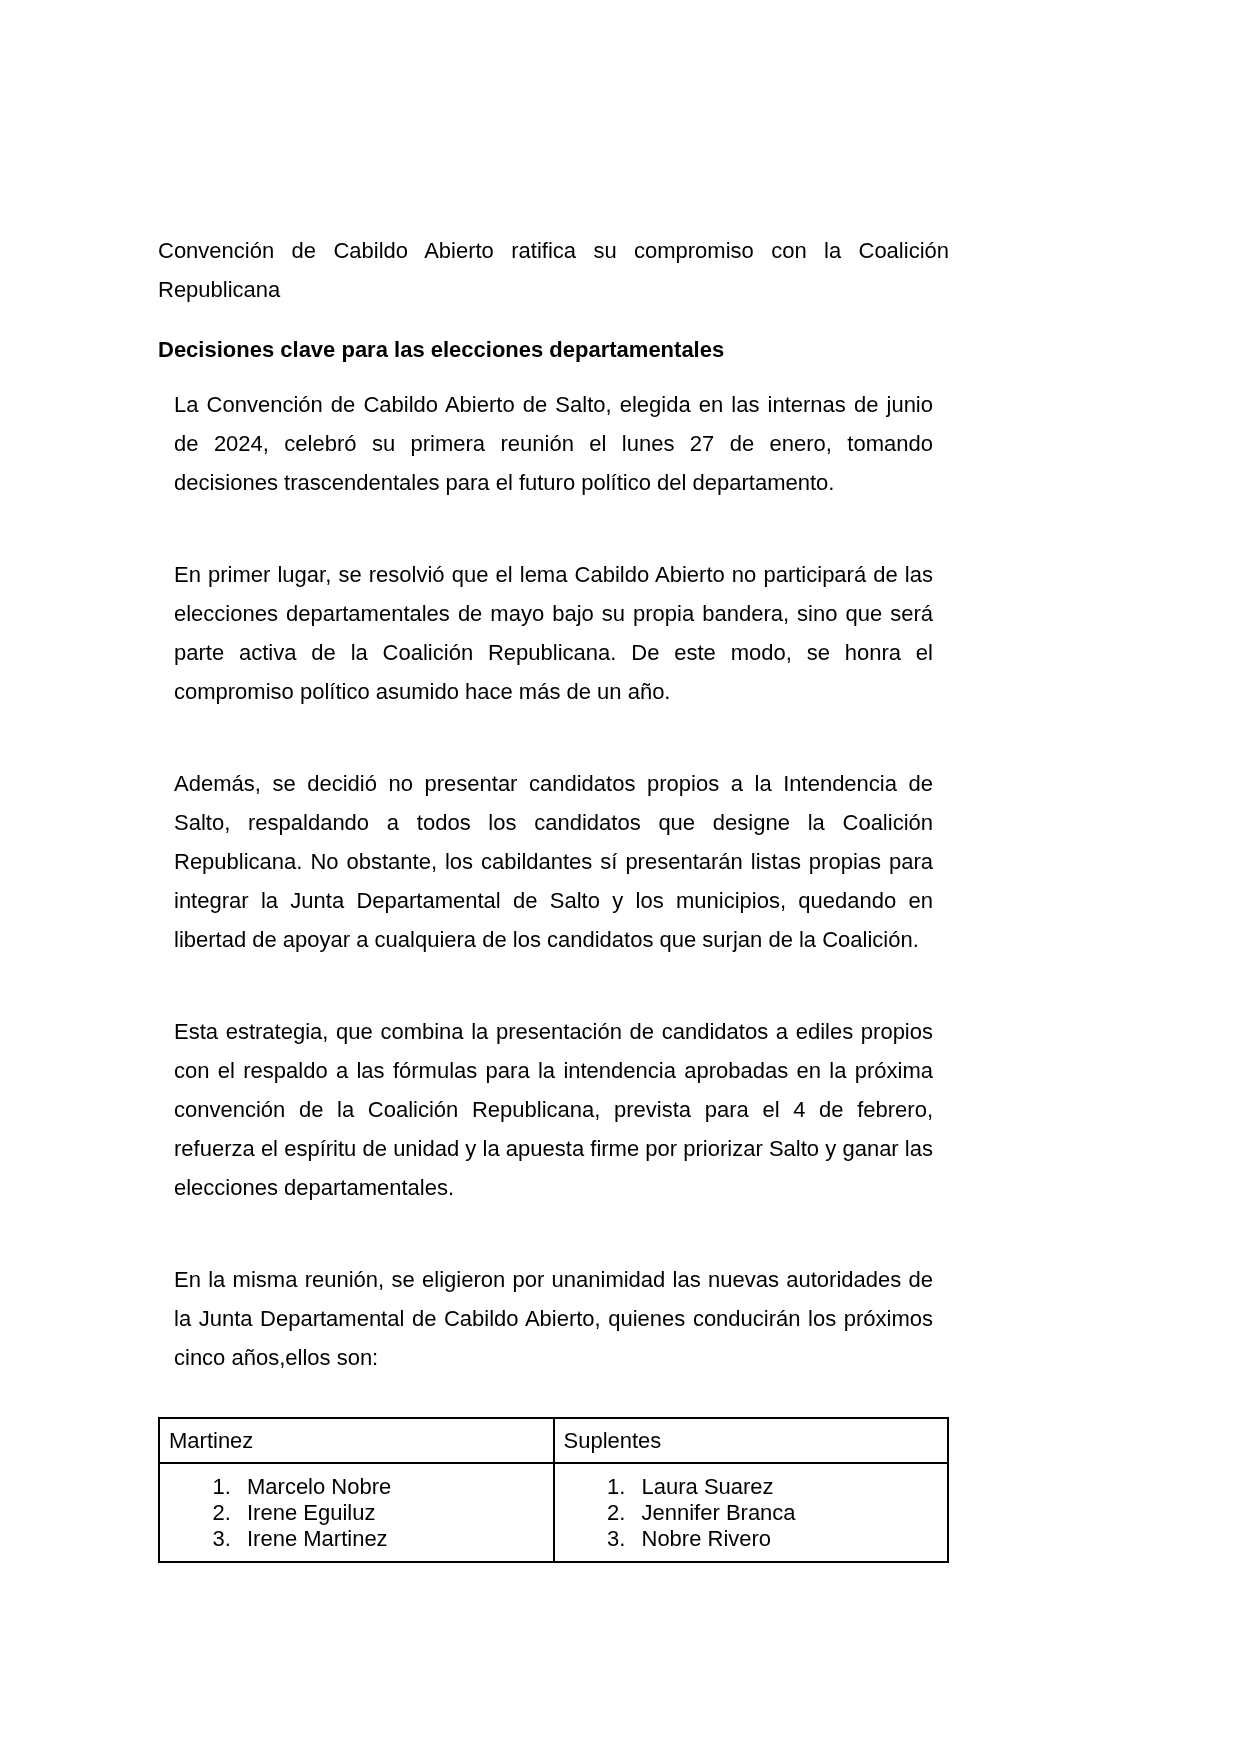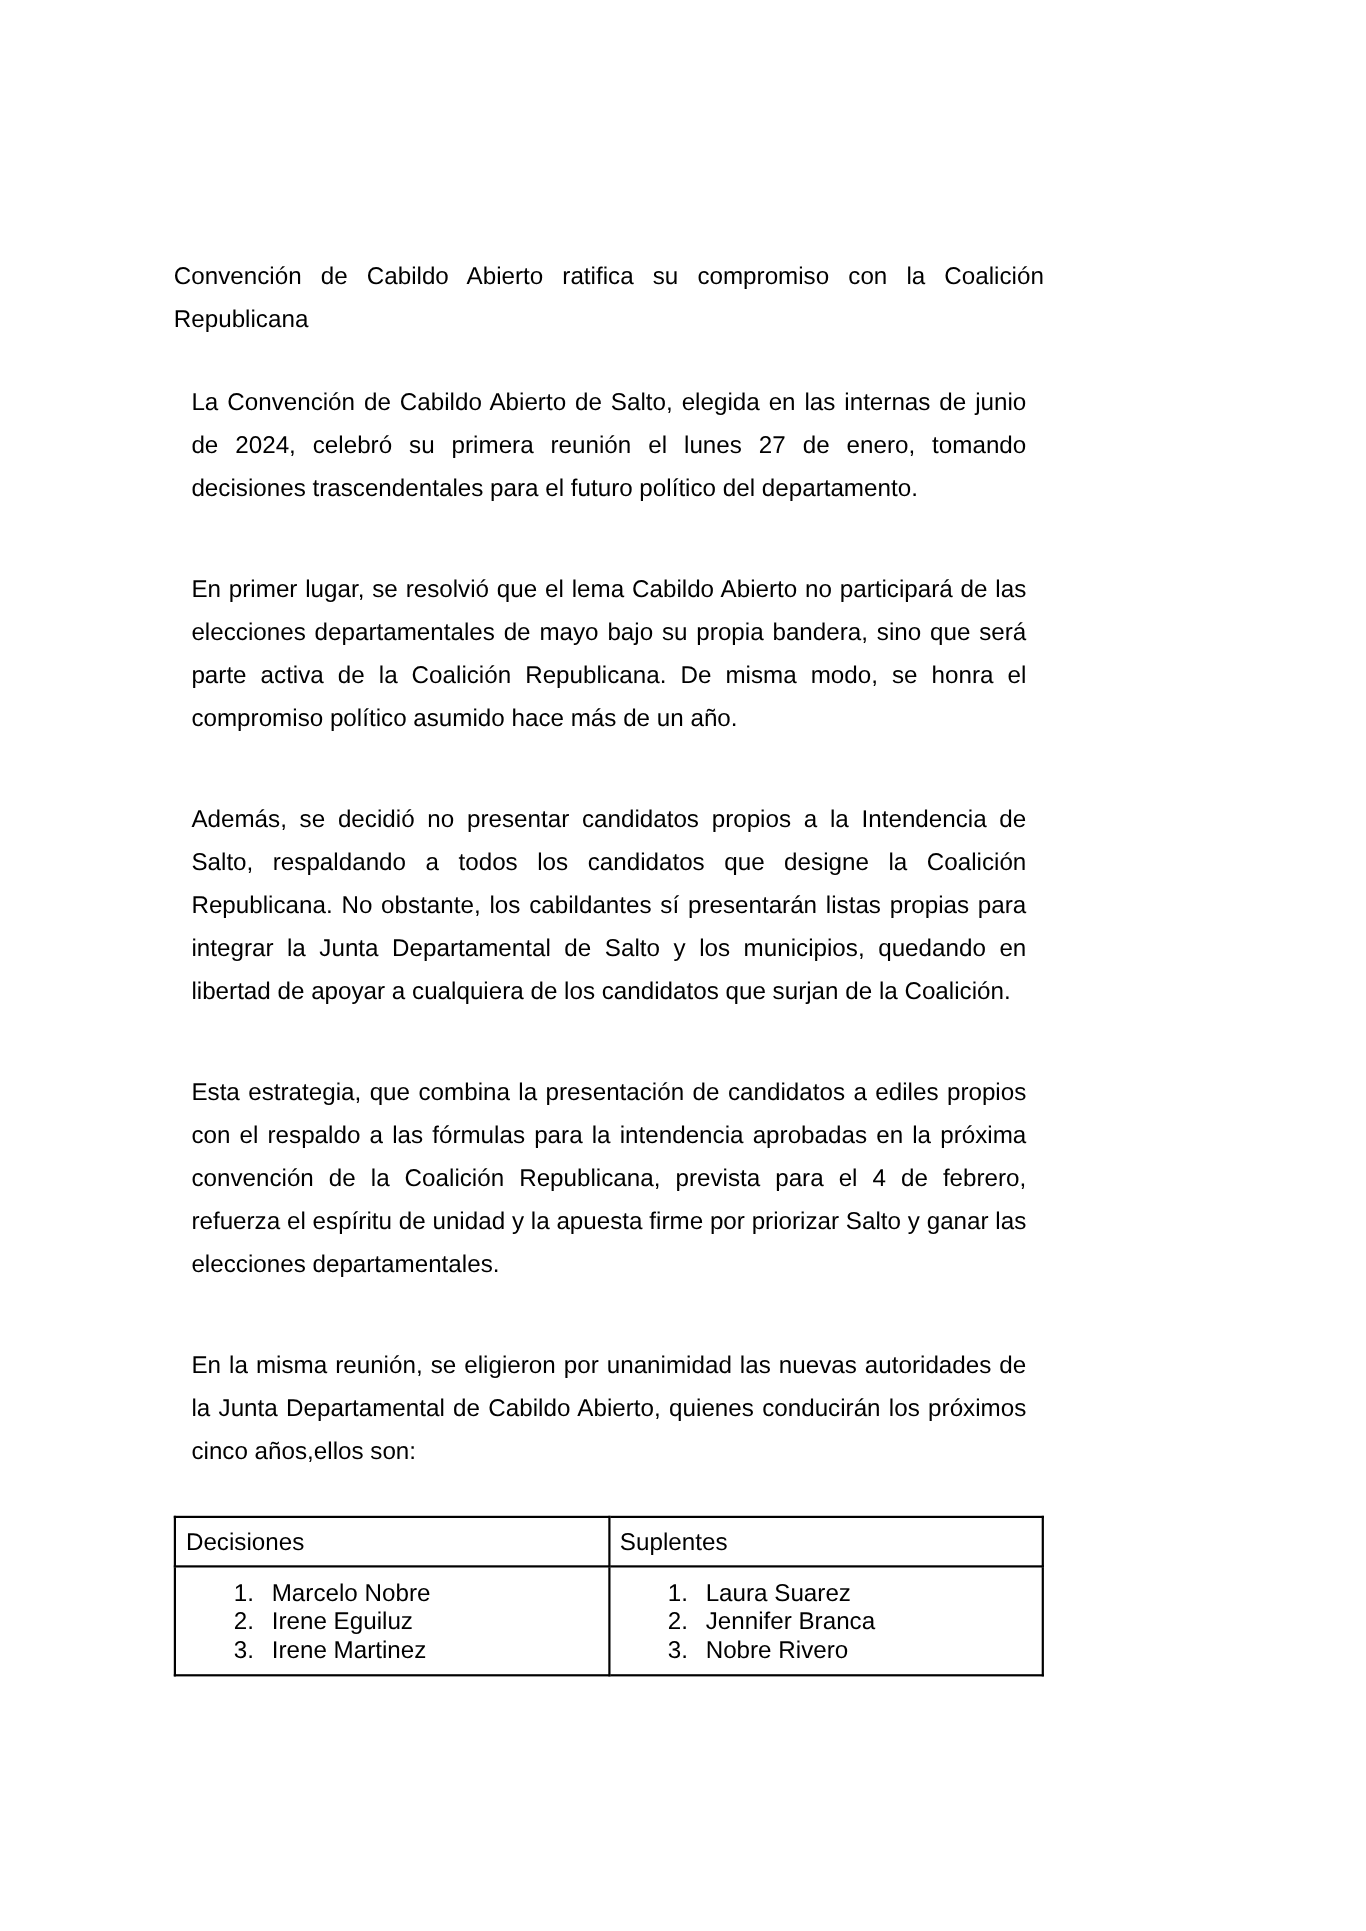--- a/index.html
+++ b/index.html
@@ -71,36 +71,37 @@
     padding-left: 10px;
   }
 </style>
 </head>
 <body>
 
 <div class="page">
   <h1 class="title">Convención de Cabildo Abierto ratifica su compromiso con la Coalición Republicana</h1>
   <div class="gap-title"></div>
 
+  <h2 class="h2">Decisiones clave para las elecciones departamentales</h2>
   <p class="body">La Convención de Cabildo Abierto de Salto, elegida en las internas de junio de 2024, celebró su primera reunión el lunes 27 de enero, tomando decisiones trascendentales para el futuro político del departamento.</p>
   <div class="gap-para"></div>
-  <p class="body">En primer lugar, se resolvió que el lema Cabildo Abierto no participará de las elecciones departamentales de mayo bajo su propia bandera, sino que será parte activa de la Coalición Republicana. De misma modo, se honra el compromiso político asumido hace más de un año.</p>
+  <p class="body">En primer lugar, se resolvió que el lema Cabildo Abierto no participará de las elecciones departamentales de mayo bajo su propia bandera, sino que será parte activa de la Coalición Republicana. De este modo, se honra el compromiso político asumido hace más de un año.</p>
   <div class="gap-para"></div>
   <p class="body">Además, se decidió no presentar candidatos propios a la Intendencia de Salto, respaldando a todos los candidatos que designe la Coalición Republicana. No obstante, los cabildantes sí presentarán listas propias para integrar la Junta Departamental de Salto y los municipios, quedando en libertad de apoyar a cualquiera de los candidatos que surjan de la Coalición.</p>
   <div class="gap-para"></div>
   <p class="body">Esta estrategia, que combina la presentación de candidatos a ediles propios con el respaldo a las fórmulas para la intendencia aprobadas en la próxima convención de la Coalición Republicana, prevista para el 4 de febrero, refuerza el espíritu de unidad y la apuesta firme por priorizar Salto y ganar las elecciones departamentales.</p>
   <div class="gap-para"></div>
 
   <p class="body">En la misma reunión, se eligieron por unanimidad las nuevas autoridades de la Junta Departamental de Cabildo Abierto, quienes conducirán los próximos cinco años,ellos son:</p>
   <div class="gap-table"></div>
 
   <table class="authorities">
     <thead>
       <tr>
-        <th>Decisiones</th>
+        <th>Martinez</th>
         <th>Suplentes</th>
       </tr>
     </thead>
     <tbody>
       <tr>
         <td>
           <ol>
             <li>Marcelo Nobre</li>
             <li>Irene Eguiluz</li>
             <li>Irene Martinez</li>

